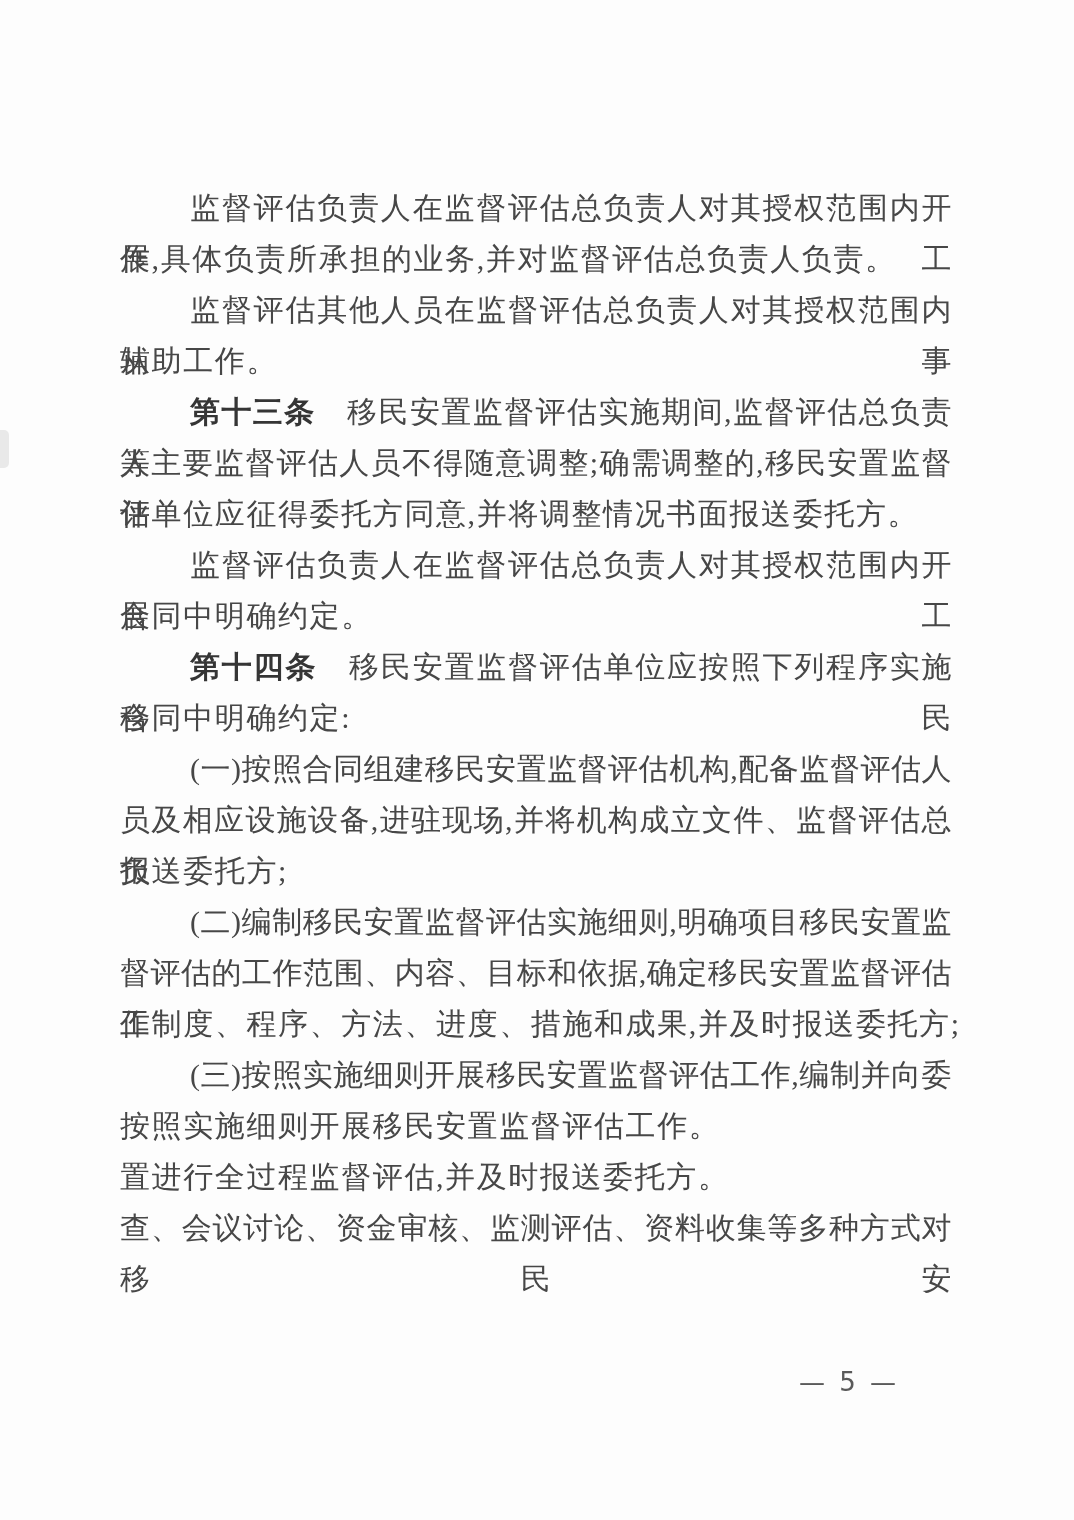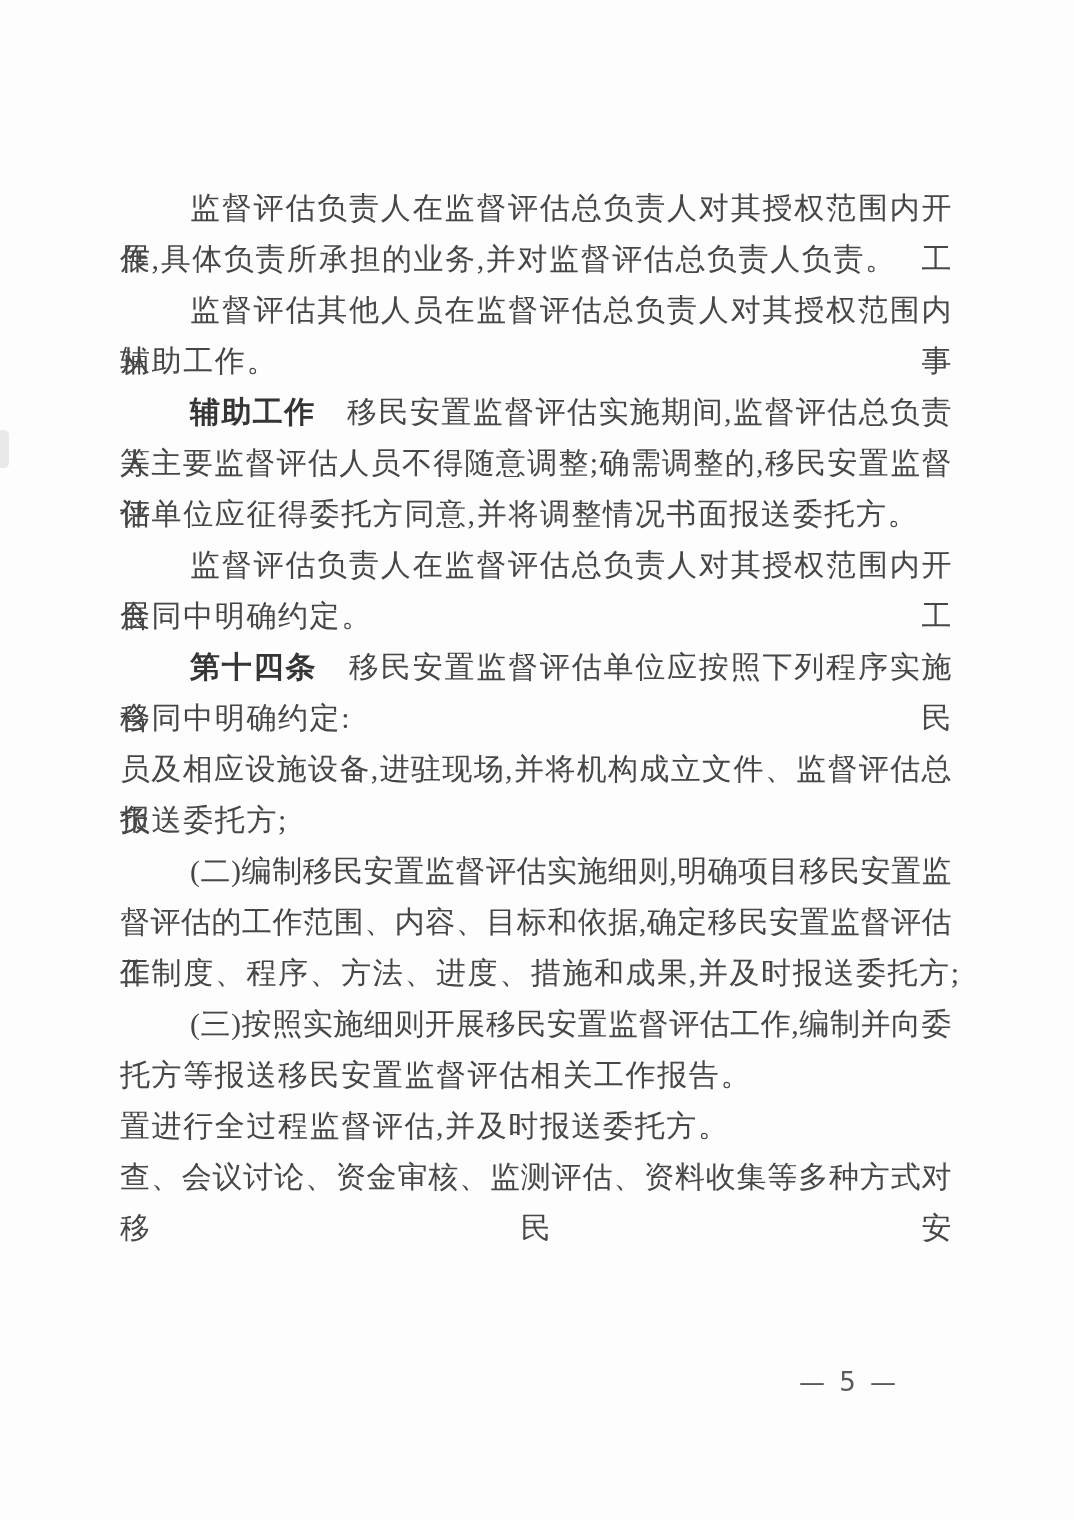--- a/index.html
+++ b/index.html
@@ -70,31 +70,32 @@
 </head>
 <body>
 
 <div class="page">
   <div class="scan-smudge"></div>
   <div class="textblock" id="textblock">
       <div class="line indent fill"><span>监督评估负责人在监督评估总负责人对其授权范围内开展工</span></div>
       <div class="line endline"><span>作,具体负责所承担的业务,并对监督评估总负责人负责。</span></div>
       <div class="line indent fill"><span>监督评估其他人员在监督评估总负责人对其授权范围内从事</span></div>
       <div class="line endline"><span>辅助工作。</span></div>
-      <div class="line indent fill"><span class="hei">辅助工作</span><span>　移民安置监督评估实施期间,监督评估总负责人</span></div>
+      <div class="line indent fill"><span class="hei">第十三条</span><span>　移民安置监督评估实施期间,监督评估总负责人</span></div>
       <div class="line fill"><span>等主要监督评估人员不得随意调整;确需调整的,移民安置监督评</span></div>
       <div class="line endline"><span>估单位应征得委托方同意,并将调整情况书面报送委托方。</span></div>
       <div class="line indent fill"><span>监督评估负责人在监督评估总负责人对其授权范围内开展工</span></div>
       <div class="line endline"><span>合同中明确约定。</span></div>
       <div class="line indent fill"><span class="hei">第十四条</span><span>　移民安置监督评估单位应按照下列程序实施移民</span></div>
       <div class="line endline"><span>合同中明确约定:</span></div>
+      <div class="line indent fill"><span>(一)按照合同组建移民安置监督评估机构,配备监督评估人</span></div>
       <div class="line fill"><span>员及相应设施设备,进驻现场,并将机构成立文件、监督评估总负</span></div>
       <div class="line endline"><span>报送委托方;</span></div>
       <div class="line indent fill"><span>(二)编制移民安置监督评估实施细则,明确项目移民安置监</span></div>
       <div class="line fill"><span>督评估的工作范围、内容、目标和依据,确定移民安置监督评估工</span></div>
       <div class="line endline"><span>作制度、程序、方法、进度、措施和成果,并及时报送委托方;</span></div>
       <div class="line indent fill"><span>(三)按照实施细则开展移民安置监督评估工作,编制并向委</span></div>
-      <div class="line endline"><span>托方等报送移民安置监督评估相关工作报告。</span></div>
+      <div class="line endline"><span>按照实施细则开展移民安置监督评估工作。</span></div>
       <div class="line endline"><span>置进行全过程监督评估,并及时报送委托方。</span></div>
       <div class="line fill"><span>查、会议讨论、资金审核、监测评估、资料收集等多种方式对移民安</span></div>
     </div>
   <div class="footer">— 5 —</div>
 </div>
 
 </body></html>

